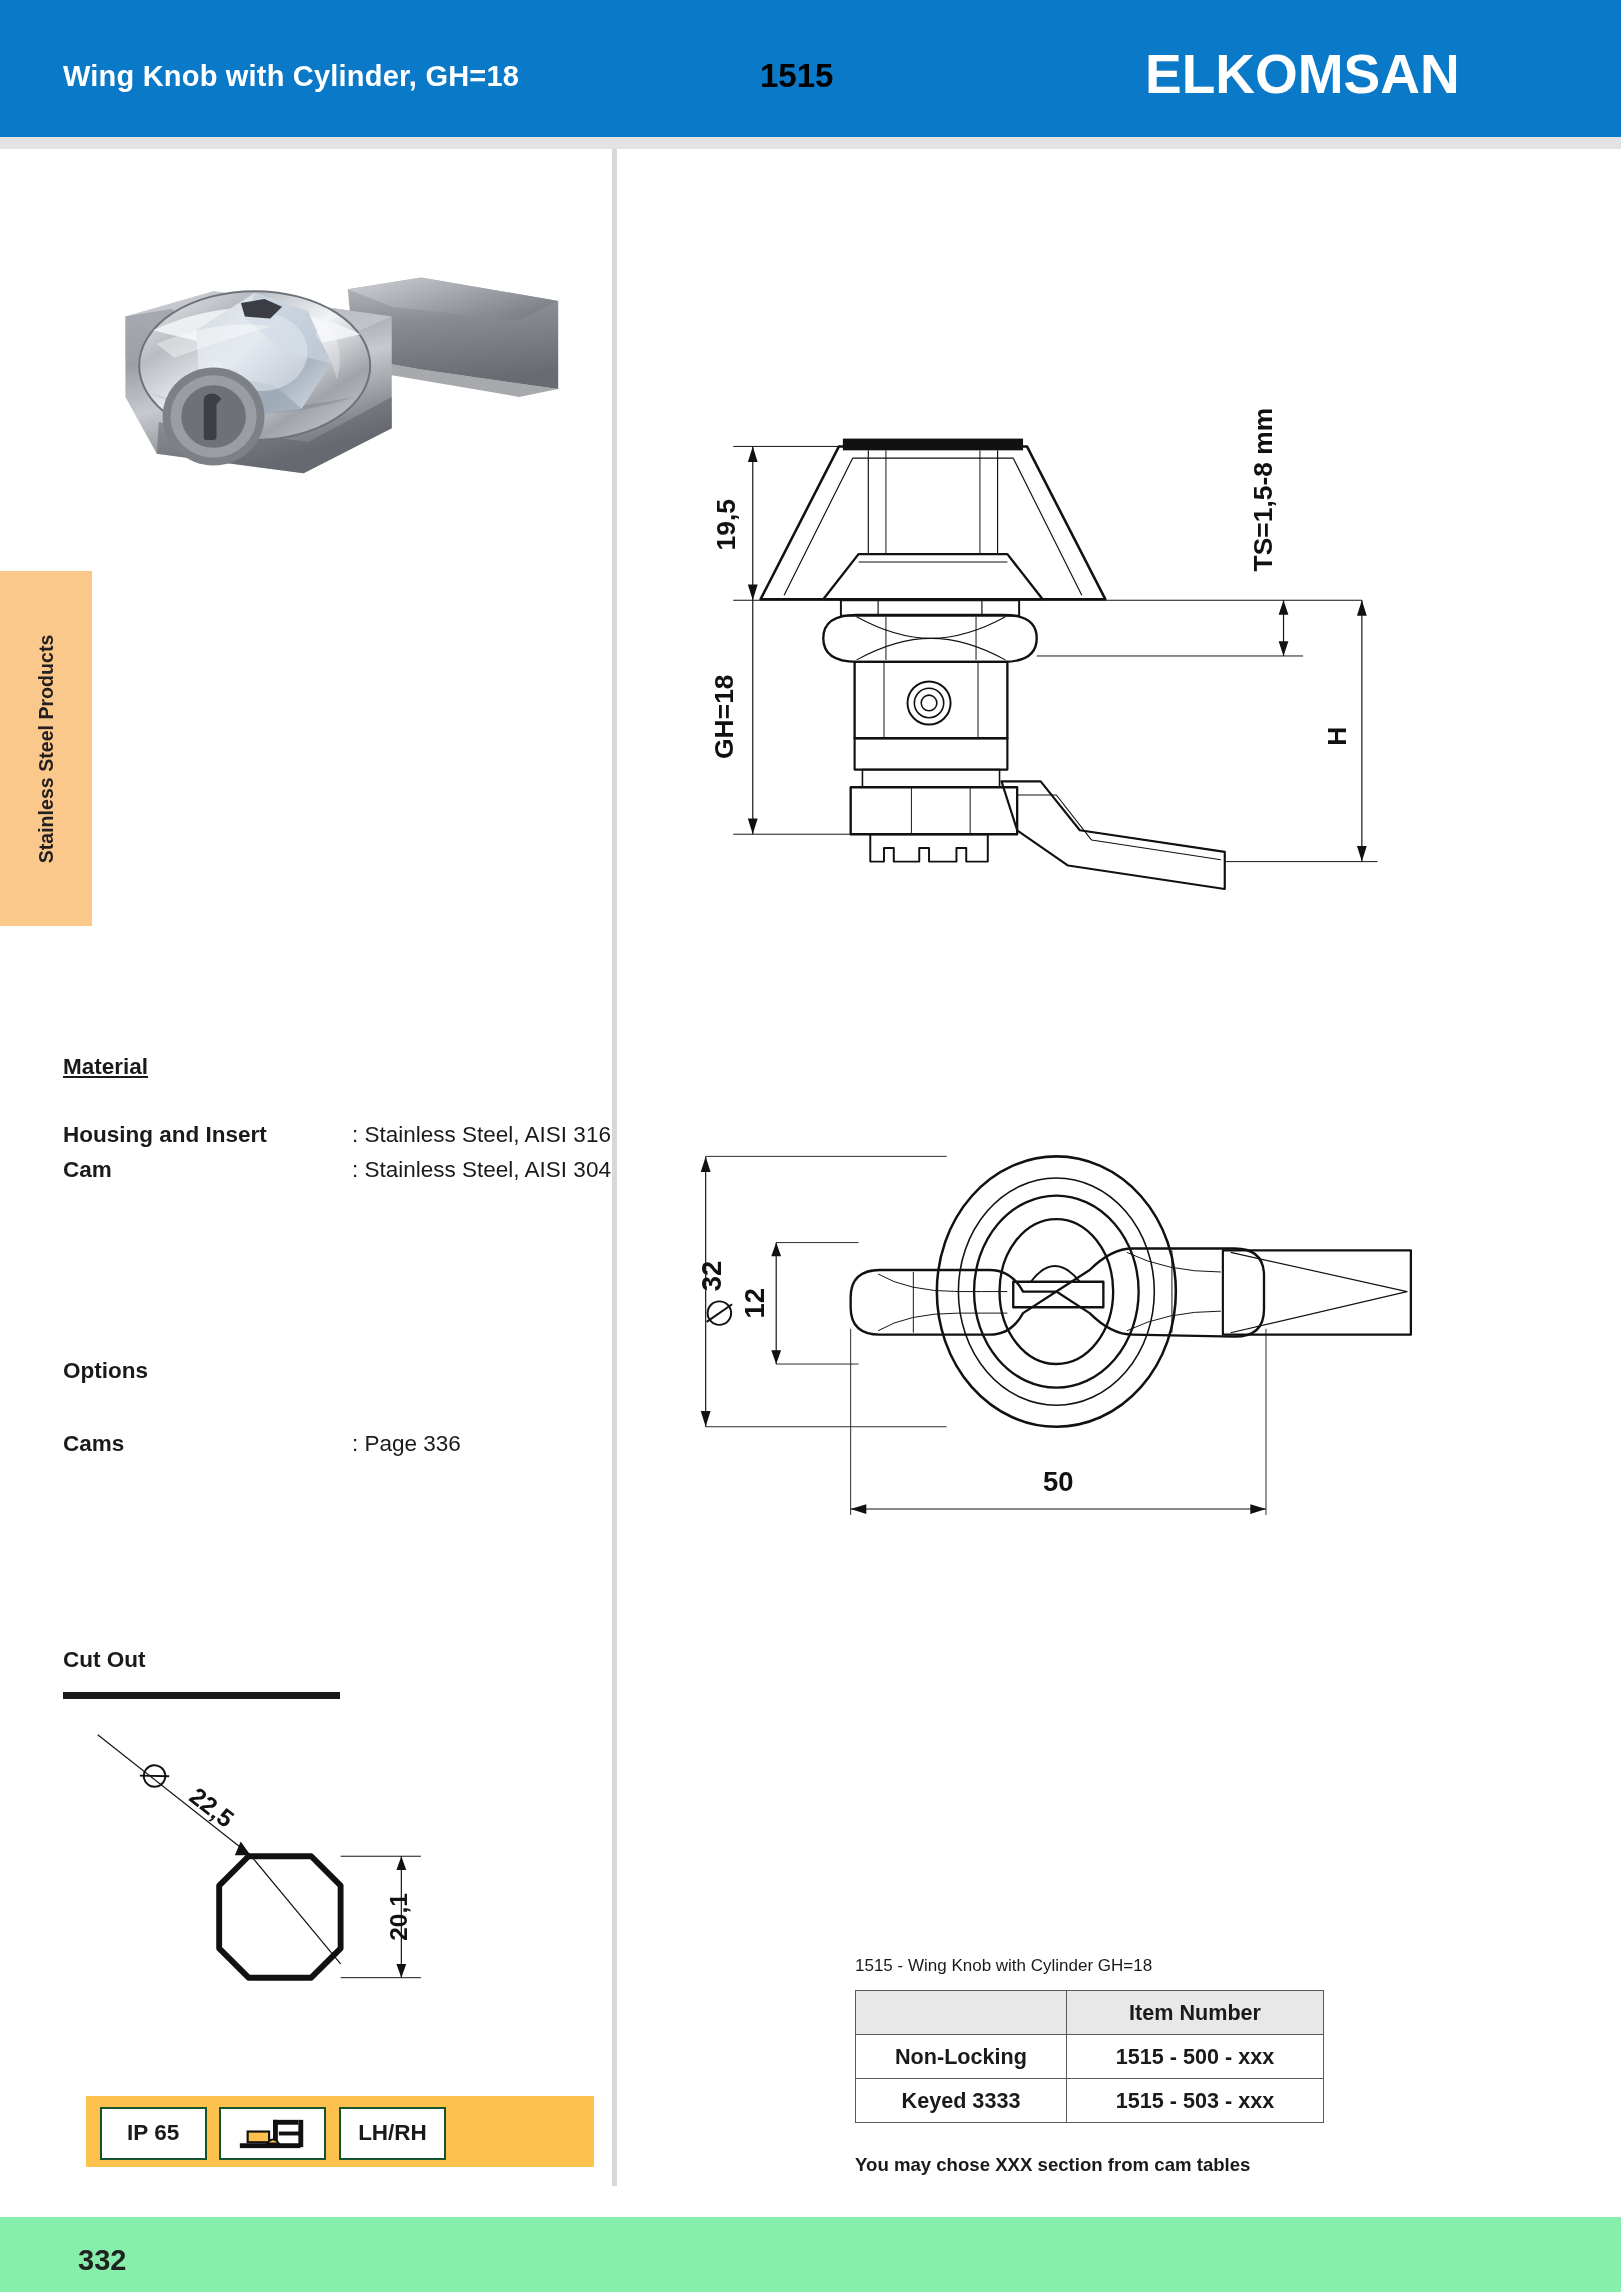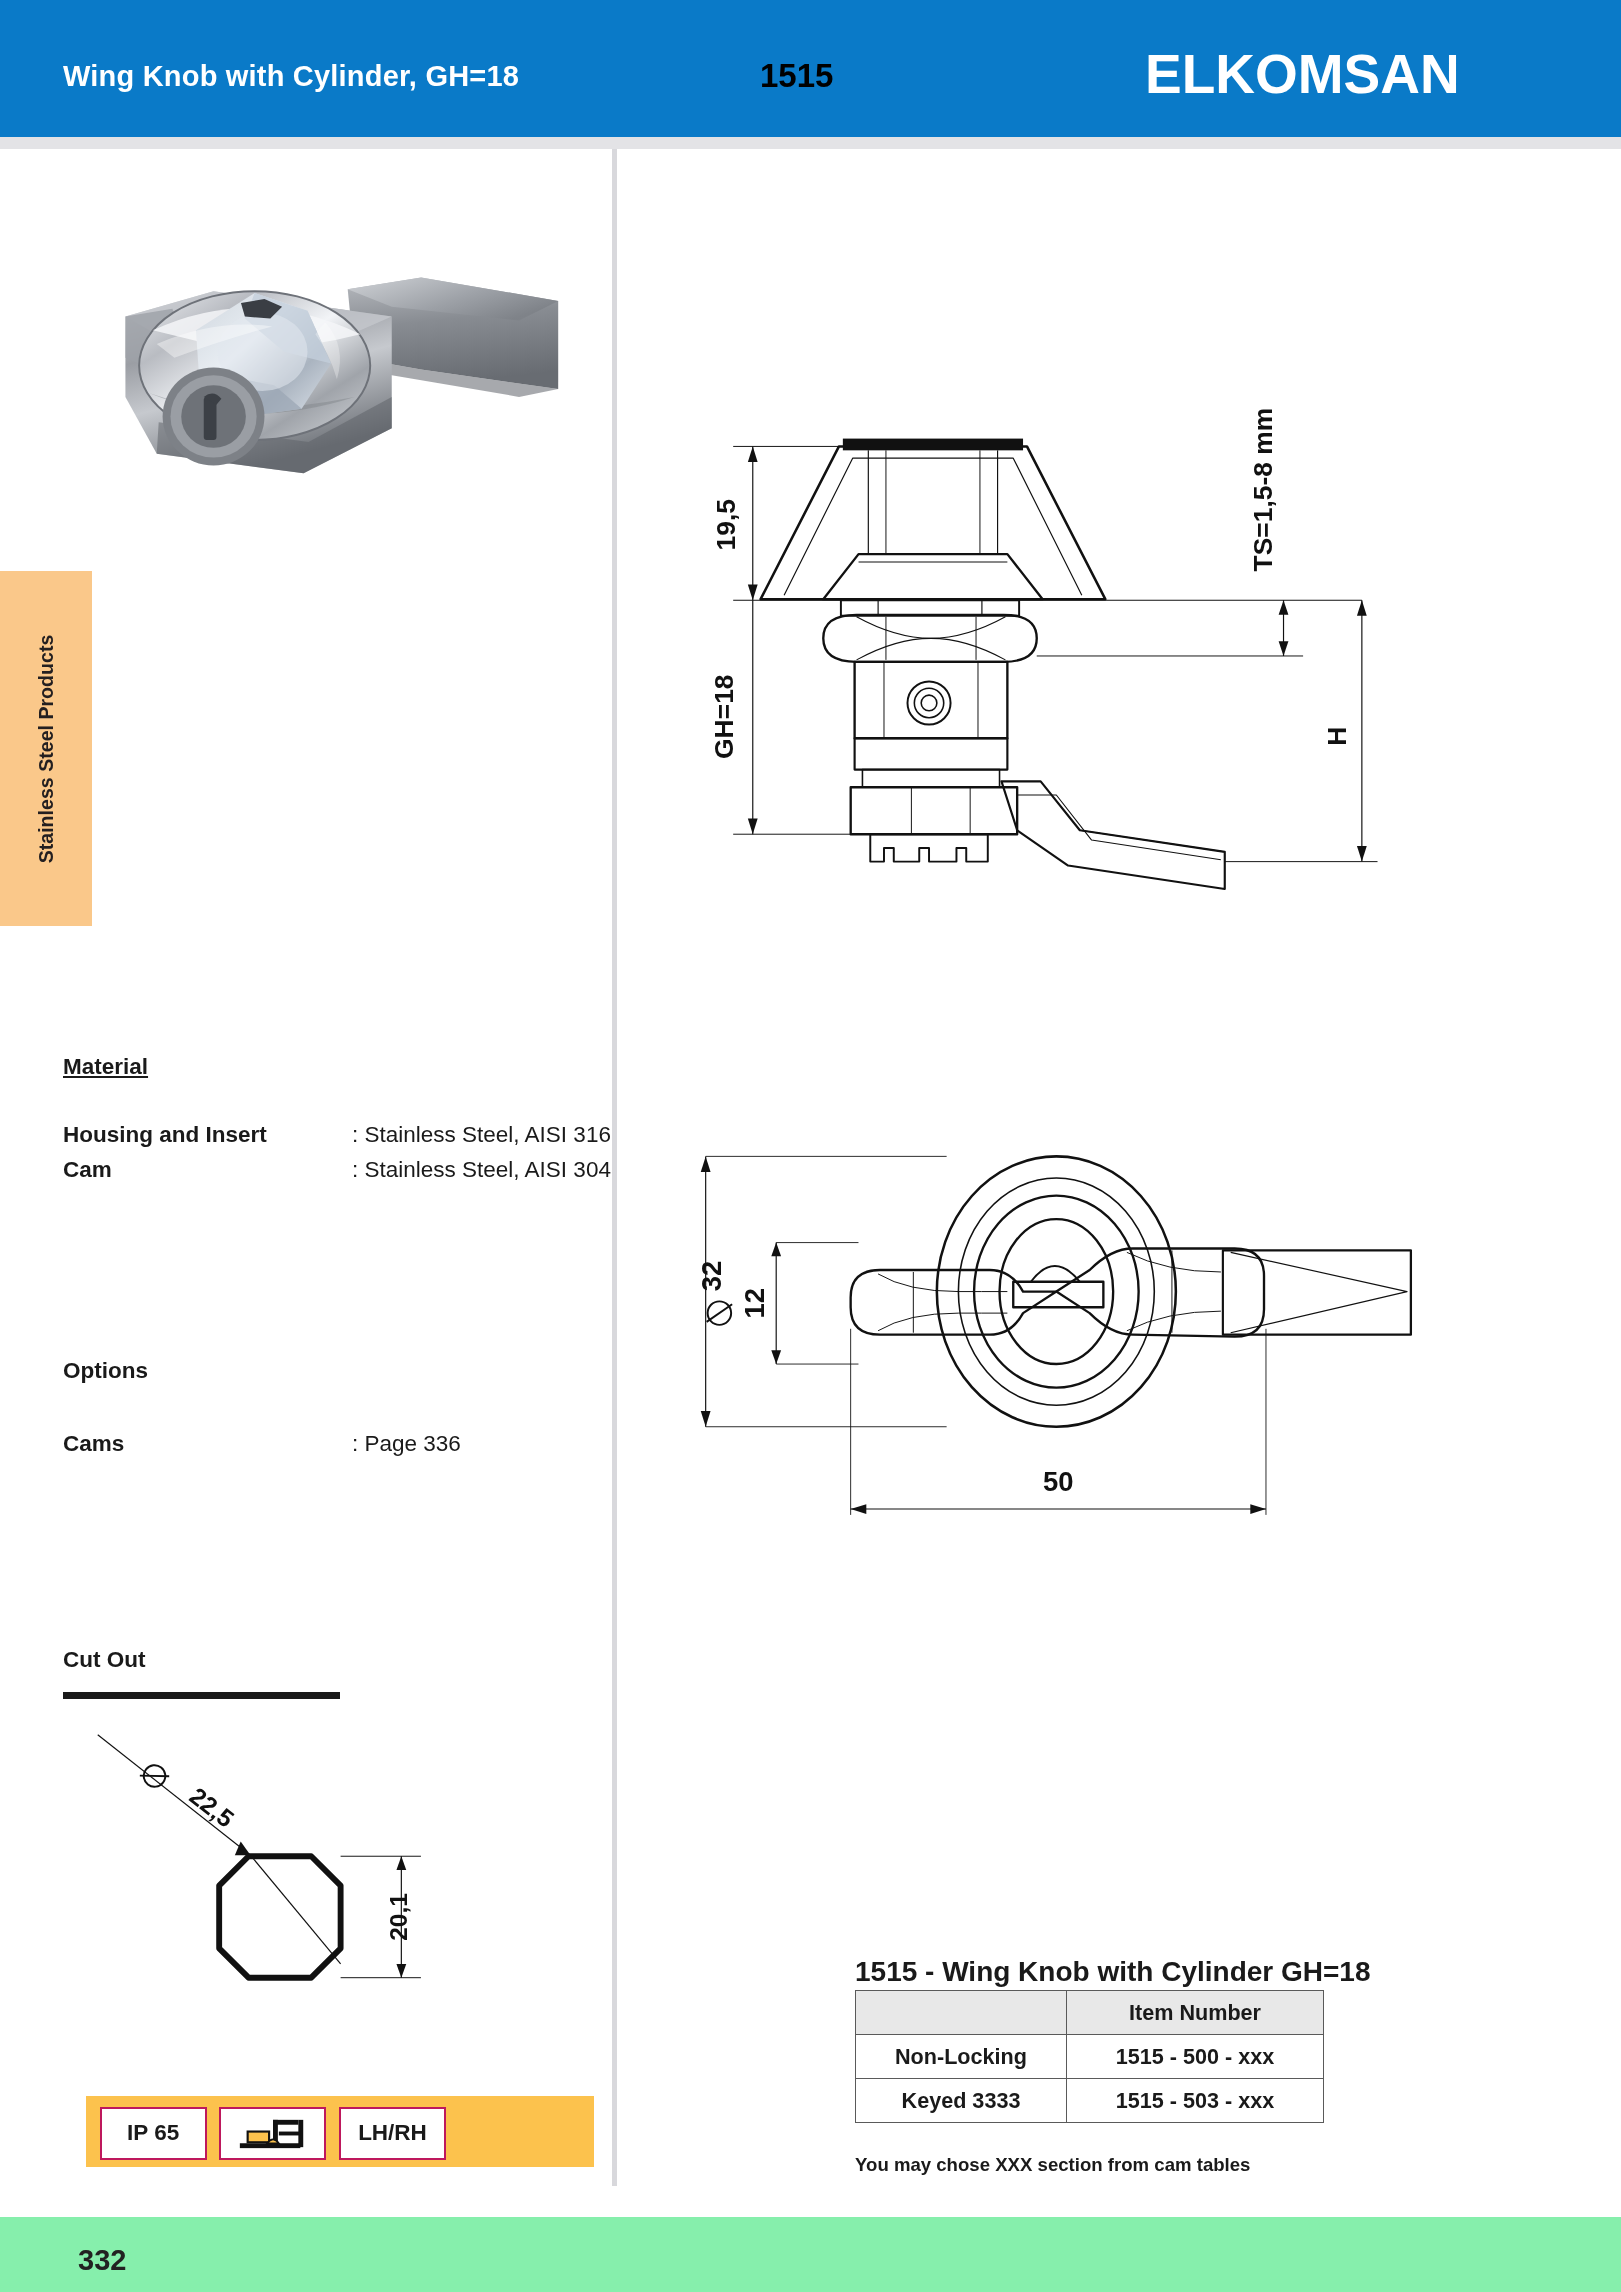--- a/index.html
+++ b/index.html
@@ -38,38 +38,38 @@
   #material-block{left:63px;top:1054px;text-decoration:underline;}
   #material-block .rows{margin-top:42px;}
   #options-block{left:63px;top:1358px;}
   #options-block .rows{margin-top:47px;}
 
   #cutout-block{left:63px;top:1647px;}
   .cutout-rule{position:absolute;left:63px;top:1692px;width:277px;height:6.9px;background:#1a1a1a;}
 
   
   .badgebar{position:absolute;left:86px;top:2096px;width:508px;height:71px;background:#fcc24d;}
-  .badge{position:absolute;top:10.8px;height:49px;background:#ffffff;border:2px solid #be185d;
+  .badge{position:absolute;top:10.8px;height:49px;background:#ffffff;border:2px solid #14532d;
          display:flex;align-items:center;justify-content:center;font-size:22.5px;font-weight:bold;color:#1a1a1a;}
   #badge-ip{left:13.7px;width:103px;}
   #badge-mount{left:133px;width:103px;}
   #badge-hand{left:253px;width:103px;}
 
   
   .footer{position:absolute;left:0;top:2217px;width:1621px;height:75px;background:#86efac;}
   .footer span{position:absolute;left:78px;top:27.4px;font-size:29px;font-weight:bold;color:#222;}
 
   
   .draw{position:absolute;}
   #draw-side{left:676px;top:372px;width:745px;height:519px;}
   #draw-top{left:686px;top:1127px;width:774px;height:431px;}
   #draw-cutout{left:78px;top:1725px;width:441px;height:333px;}
 
   
-  .tbl-title{position:absolute;left:855px;top:1956px;font-size:28px;font-weight:bold;white-space:nowrap;}
+  .tbl-title{position:absolute;left:855px;top:1956px;font-size:17px;font-weight:normal;white-space:nowrap;}
   table.items{position:absolute;left:855px;top:1990px;border-collapse:collapse;width:469px;}
   table.items th,table.items td{border:1.5px solid #5a5a5a;height:41px;text-align:center;
                                 font-size:21.6px;font-weight:bold;color:#1a1a1a;}
   table.items thead th{background:#e8e8e8;}
   table.items th.blank{background:#e8e8e8;}
   table.items td.lbl-col{width:208px;text-align:center;}
   .tbl-note{position:absolute;left:855px;top:2154px;font-size:18.6px;font-weight:bold;white-space:nowrap;}
 </style>
 </head>
 <body>

